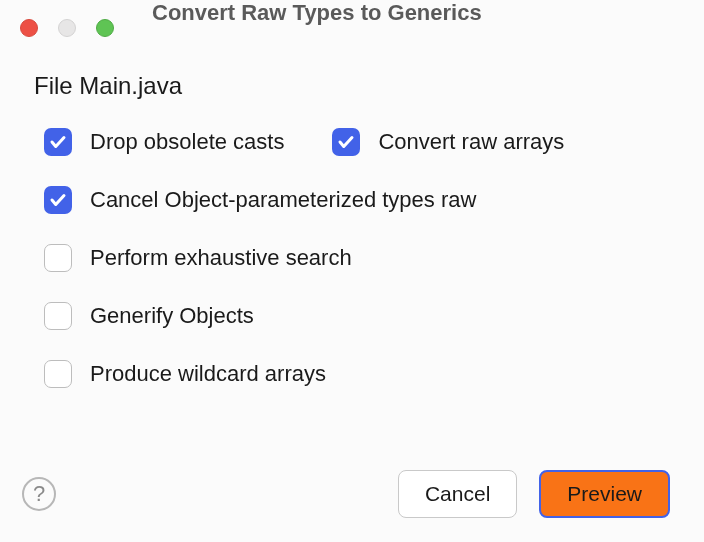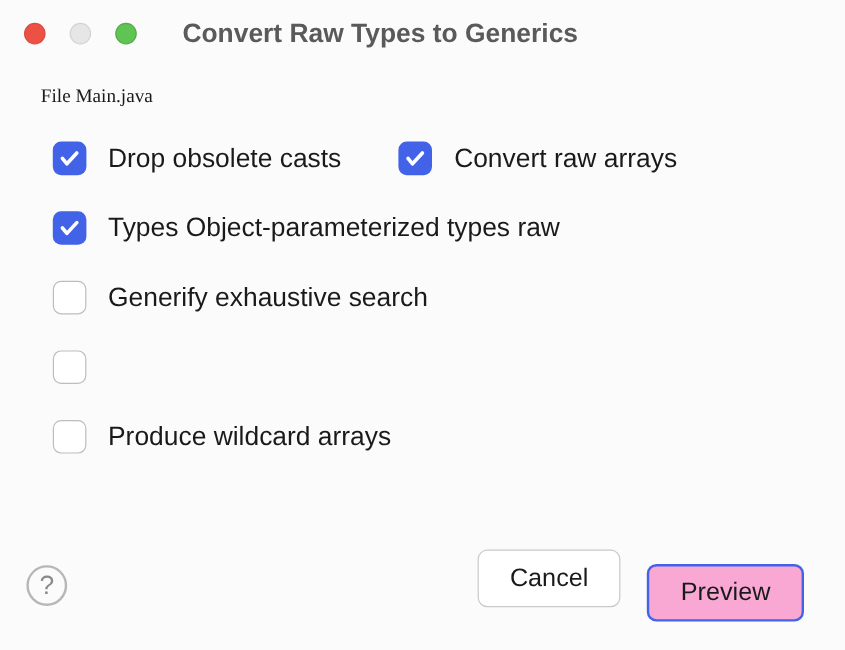--- a/index.html
+++ b/index.html
@@ -5,21 +5,20 @@
   * { box-sizing: border-box; }
   html, body {
     margin: 0; padding: 0;
     width: 704px; height: 542px;
     font-family: -apple-system, "Helvetica Neue", Arial, sans-serif;
     background: #fbfbfb;
     color: #1a1a1a;
   }
   .titlebar {
     display: flex;
-    align-items: center;
     height: 56px;
     padding-left: 20px;
   }
   .traffic {
     display: flex;
     gap: 20px;
     align-items: center;
   }
   .tl {
     width: 18px; height: 18px;
@@ -31,23 +30,22 @@
   .title {
     font-size: 22px;
     font-weight: 700;
     color: #5a5a5a;
     margin-left: 38px;
   }
   .content {
     padding: 16px 34px 0 34px;
   }
   .file-line {
-    font-size: 16px;
+    font-size: 24px;
     margin-bottom: 28px;
-    font-family: Liberation Serif, serif;
   }
   .options {
     display: flex;
     flex-direction: column;
     gap: 30px;
     margin-left: 10px;
   }
   .row {
     display: flex;
     gap: 48px;
@@ -109,24 +107,23 @@
     justify-content: center;
     cursor: pointer;
     user-select: none;
   }
   .btn.cancel {
     background: #fff;
     border: 1.5px solid #c9c9c9;
     color: #1a1a1a;
   }
   .btn.preview {
-    background: #f9a8d4;
+    background: #f97316;
     border: 2.5px solid #4262e8;
     color: #1a1a1a;
-    margin-top: 12px;
   }
   .btn.refactor {
     background: #4e6eed;
     border: 1.5px solid #3c58cf;
     color: #fff;
     padding: 0 30px;
   }
 </style>
 </head>
 <body>
@@ -163,30 +160,31 @@
         <span class="opt-label">Convert raw arrays</span>
       </div>
     </div>
 
     <div class="opt">
       <div class="cb checked">
           <svg viewBox="0 0 24 24" fill="none" stroke="#fff" stroke-width="4" stroke-linecap="round" stroke-linejoin="round">
             <polyline points="4 12 9 18 20 6"></polyline>
           </svg>
         </div>
-      <span class="opt-label">Types Object-parameterized types raw</span>
+      <span class="opt-label">Cancel Object-parameterized types raw</span>
     </div>
 
     <div class="opt">
       <div class="cb unchecked"></div>
-      <span class="opt-label">Generify exhaustive search</span>
+      <span class="opt-label">Perform exhaustive search</span>
     </div>
 
     <div class="opt">
       <div class="cb unchecked"></div>
+      <span class="opt-label">Generify Objects</span>
     </div>
 
     <div class="opt">
       <div class="cb unchecked"></div>
       <span class="opt-label">Produce wildcard arrays</span>
     </div>
 
   </div>
 </div>
 

